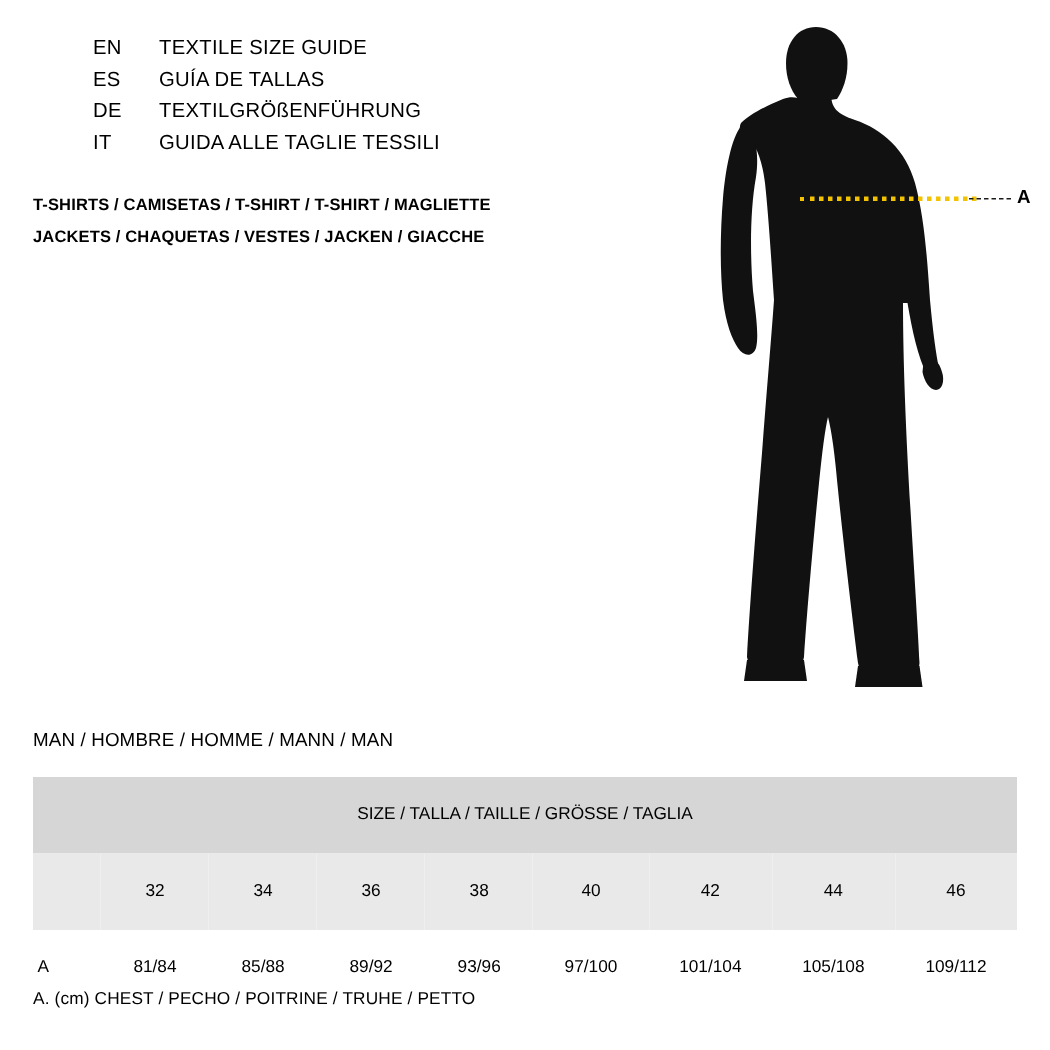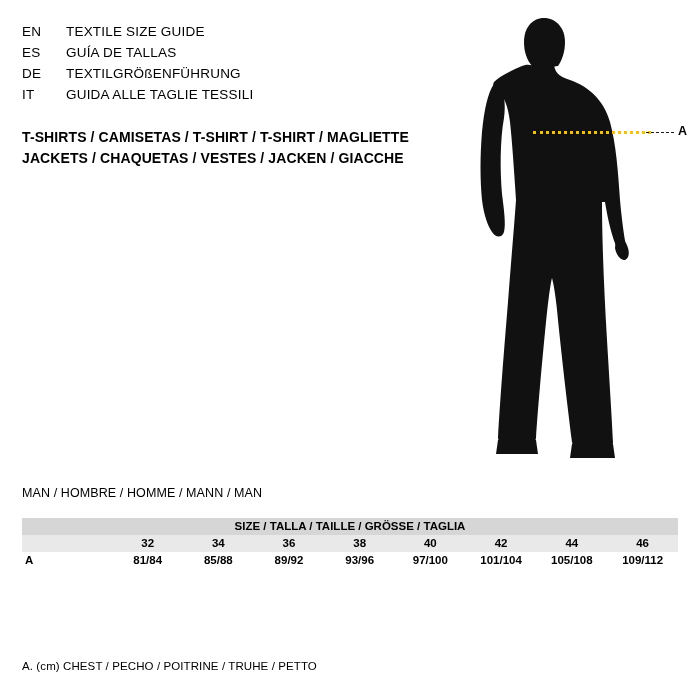--- a/index.html
+++ b/index.html
@@ -27,39 +27,40 @@
     left: 22px;
     top: 24px;
     width: 420px;
   }
   .lang-row {
     display: flex;
     align-items: baseline;
     height: 21px;
     font-size: 13.5px;
     letter-spacing: .2px;
+    margin-left: 40px;
   }
   .lang-code {
     width: 44px;
     flex: 0 0 44px;
   }
   .lang-text {
     flex: 1 1 auto;
     white-space: nowrap;
   }
 
   
   .cat-block {
     position: absolute;
     left: 22px;
     top: 127px;
     width: 450px;
   }
   .cat-line {
-    font-size: 14px;
+    font-size: 11px;
     font-weight: bold;
     line-height: 21px;
     white-space: nowrap;
     letter-spacing: .1px;
   }
 
   
   .figure-wrap {
     position: absolute;
     left: 470px;
@@ -108,24 +109,24 @@
   table.size-table {
     position: absolute;
     left: 22px;
     top: 518px;
     width: 656px;
     border-collapse: collapse;
     font-size: 11.5px;
   }
   table.size-table th,
   table.size-table td {
-    padding: 0;
+    padding: 17px;
     height: 17px;
     line-height: 17px;
-    font-weight: bold;
+    font-weight: normal;
     text-align: center;
   }
   .row-header td {
     background: #d6d6d6;
     text-align: left;
     font-size: 11.5px;
     font-weight: normal;
     padding-left: 3px;
   }
   .row-shade td {

